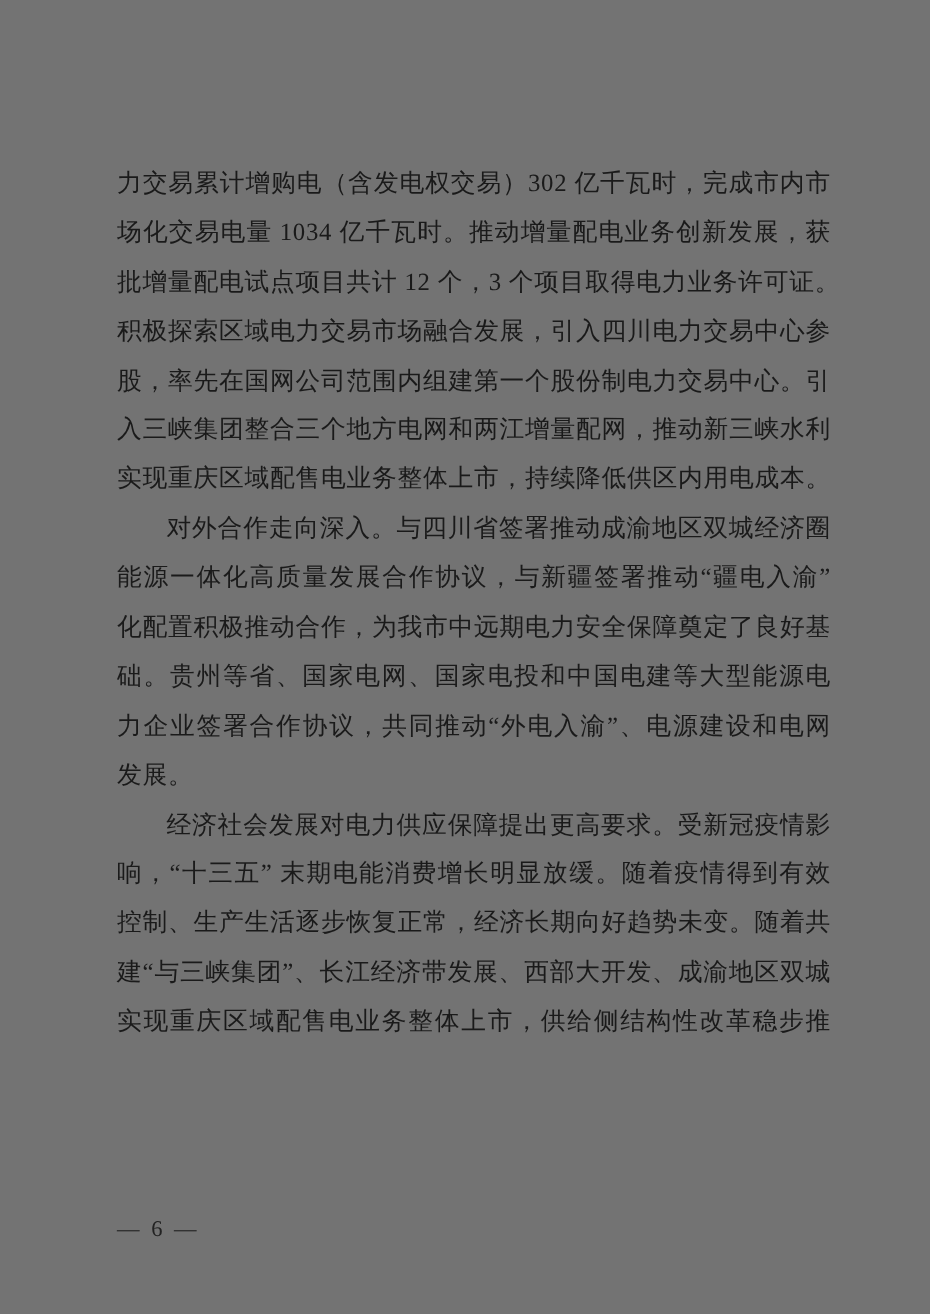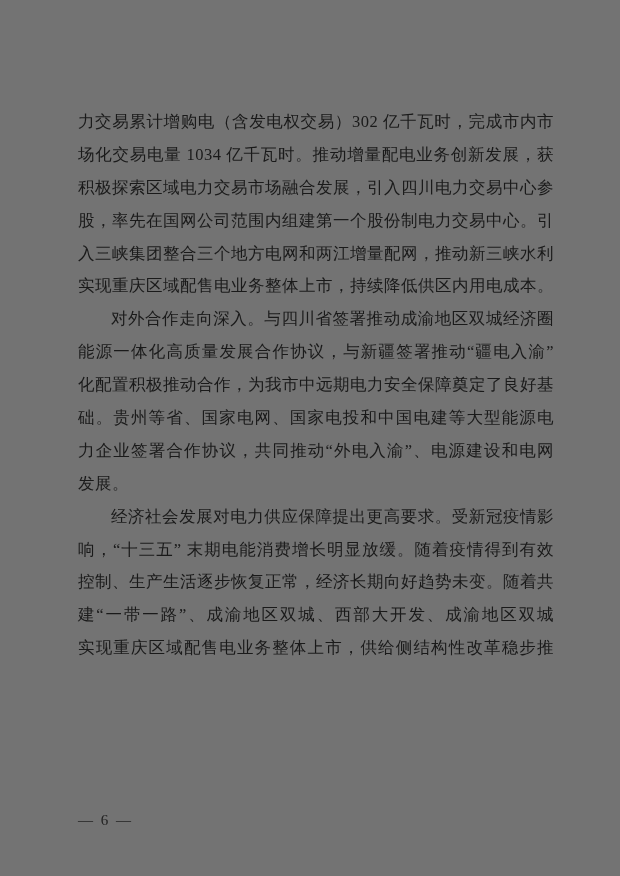--- a/index.html
+++ b/index.html
@@ -58,37 +58,38 @@
   }
 </style>
 </head>
 <body>
 
 <div class="page">
   <main class="text-block">
 
     <div class="ln">力交易累计增购电（含发电权交易）302 亿千瓦时，完成市内市</div>
     <div class="ln">场化交易电量 1034 亿千瓦时。推动增量配电业务创新发展，获</div>
+    <div class="ln">批增量配电试点项目共计 12 个，3 个项目取得电力业务许可证。</div>
     <div class="ln">积极探索区域电力交易市场融合发展，引入四川电力交易中心参</div>
     <div class="ln">股，率先在国网公司范围内组建第一个股份制电力交易中心。引</div>
     <div class="ln">入三峡集团整合三个地方电网和两江增量配网，推动新三峡水利</div>
     <div class="ln para-end">实现重庆区域配售电业务整体上市，持续降低供区内用电成本。</div>
 
     <div class="ln first">对外合作走向深入。与四川省签署推动成渝地区双城经济圈</div>
     <div class="ln">能源一体化高质量发展合作协议，与新疆签署推动“疆电入渝”</div>
     <div class="ln">化配置积极推动合作，为我市中远期电力安全保障奠定了良好基</div>
     <div class="ln">础。贵州等省、国家电网、国家电投和中国电建等大型能源电</div>
     <div class="ln">力企业签署合作协议，共同推动“外电入渝”、电源建设和电网</div>
     <div class="ln para-end">发展。</div>
 
 
     <div class="ln first">经济社会发展对电力供应保障提出更高要求。受新冠疫情影</div>
     <div class="ln">响，“十三五” 末期电能消费增长明显放缓。随着疫情得到有效</div>
     <div class="ln">控制、生产生活逐步恢复正常，经济长期向好趋势未变。随着共</div>
-    <div class="ln">建“一带一路”、成渝地区双城、西部大开发、成渝地区双城</div>
+    <div class="ln">建“与三峡集团”、长江经济带发展、西部大开发、成渝地区双城</div>
     <div class="ln">实现重庆区域配售电业务整体上市，供给侧结构性改革稳步推</div>
 
   </main>
 
   <footer class="footer">
     <span>— 6 —</span>
   </footer>
 </div>
 
 </body></html>

